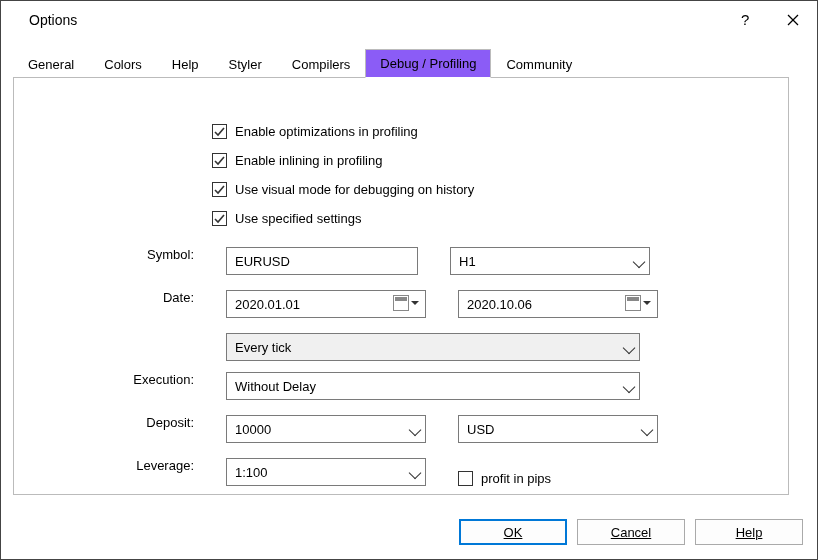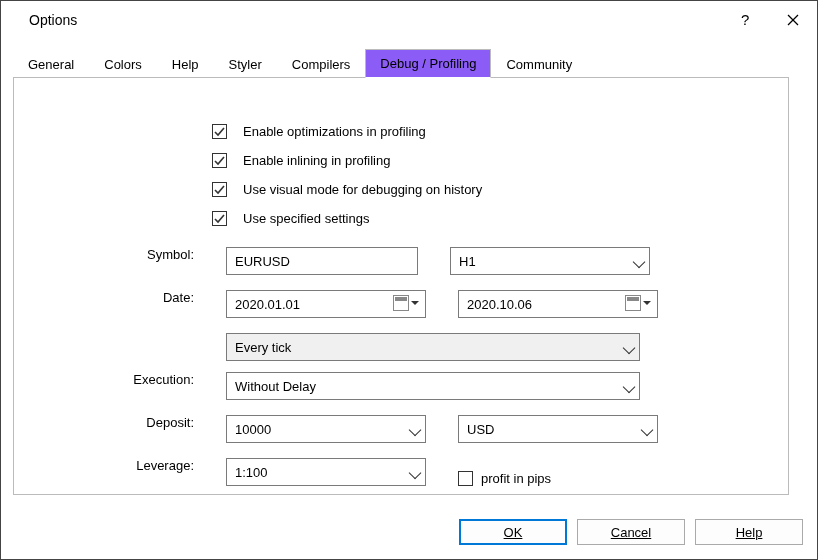--- a/index.html
+++ b/index.html
@@ -66,21 +66,21 @@
     .form {
       display: flex;
       flex-direction: column;
       gap: 3px;
     }
     .checkbox-row {
       display: flex;
       align-items: center;
       height: 26px;
       padding-left: 158px;
-      gap: 16px;
+      gap: 8px;
     }
     .checkbox {
       width: 15px;
       height: 15px;
       border: 1px solid #333;
       display: flex;
       align-items: center;
       justify-content: center;
       cursor: pointer;
     }

